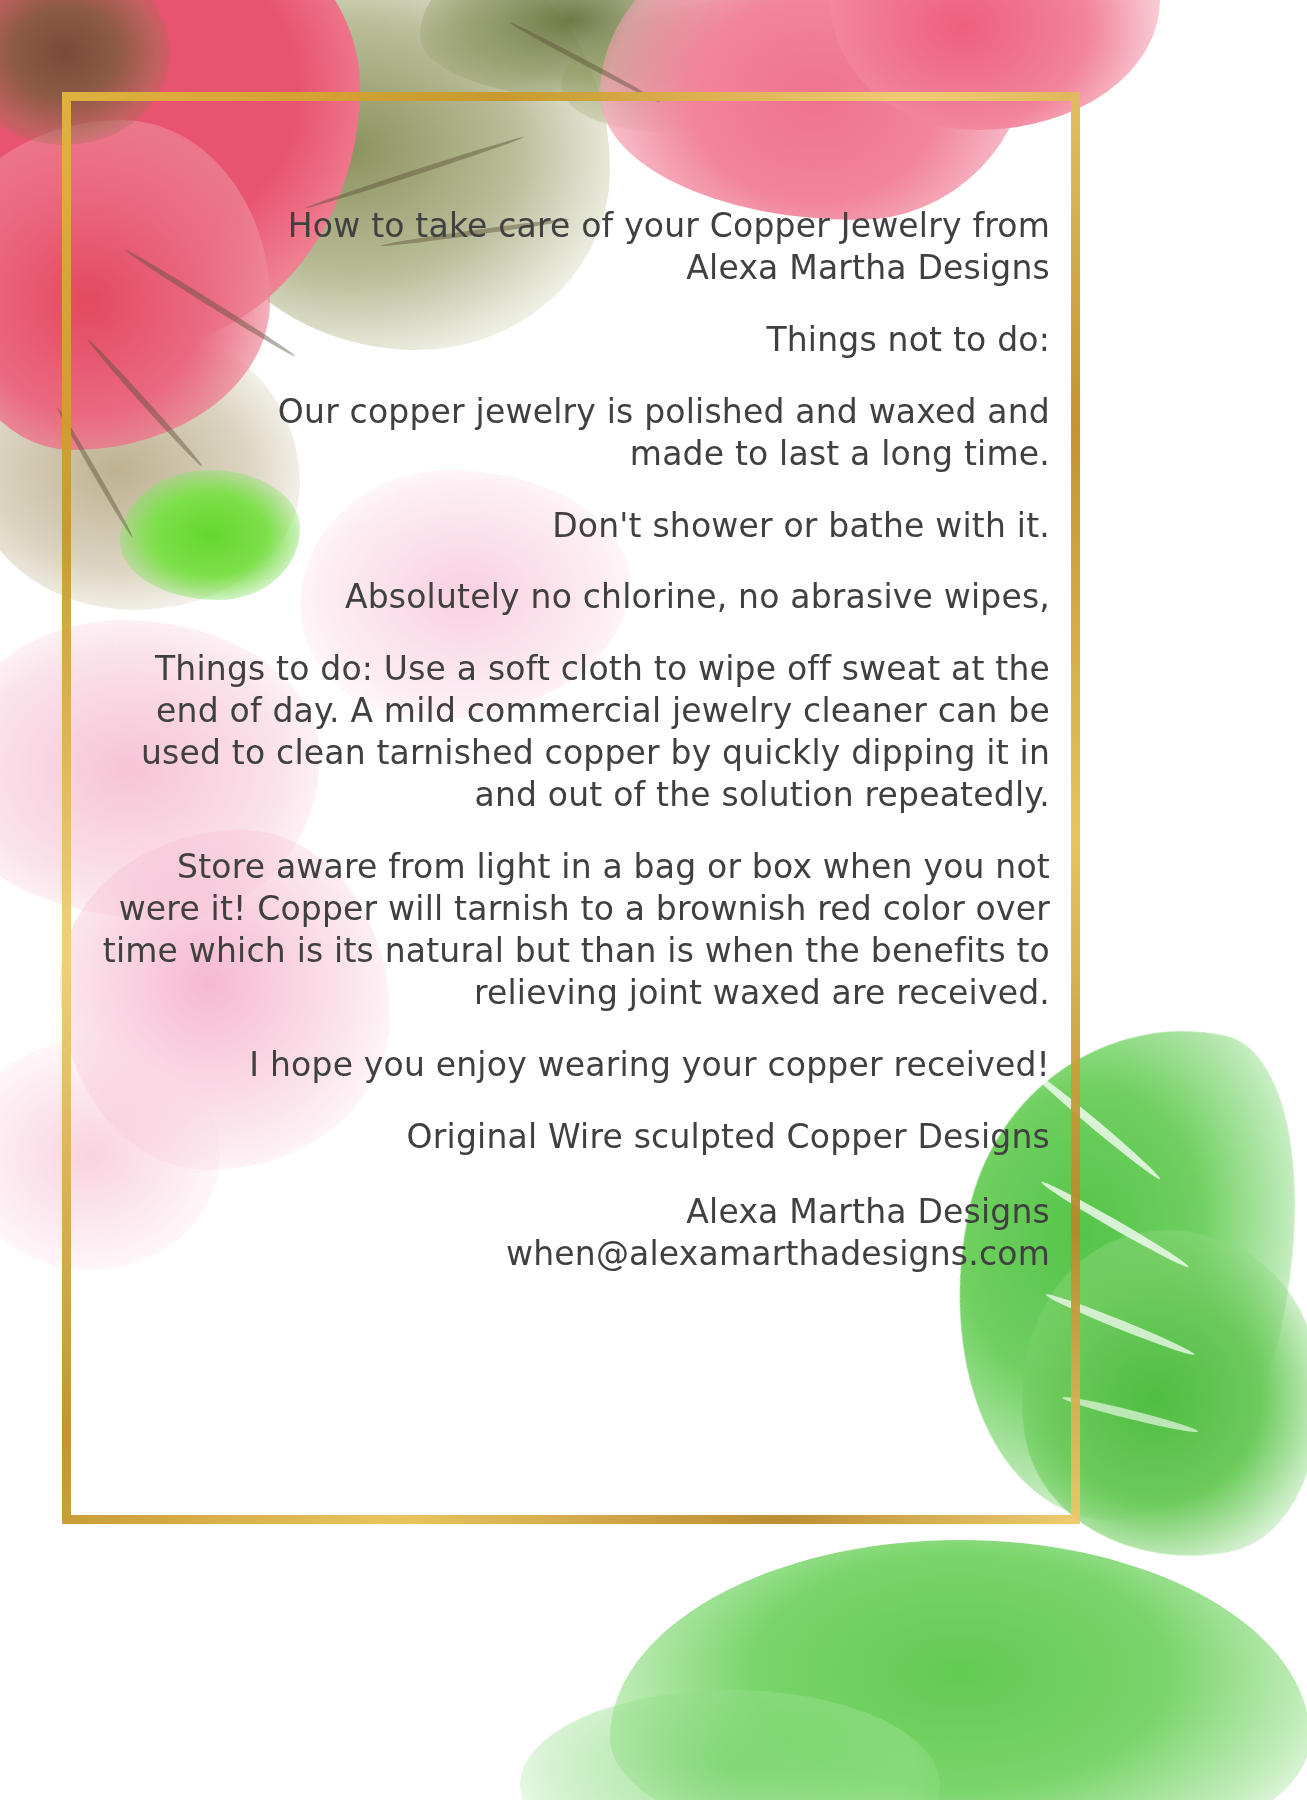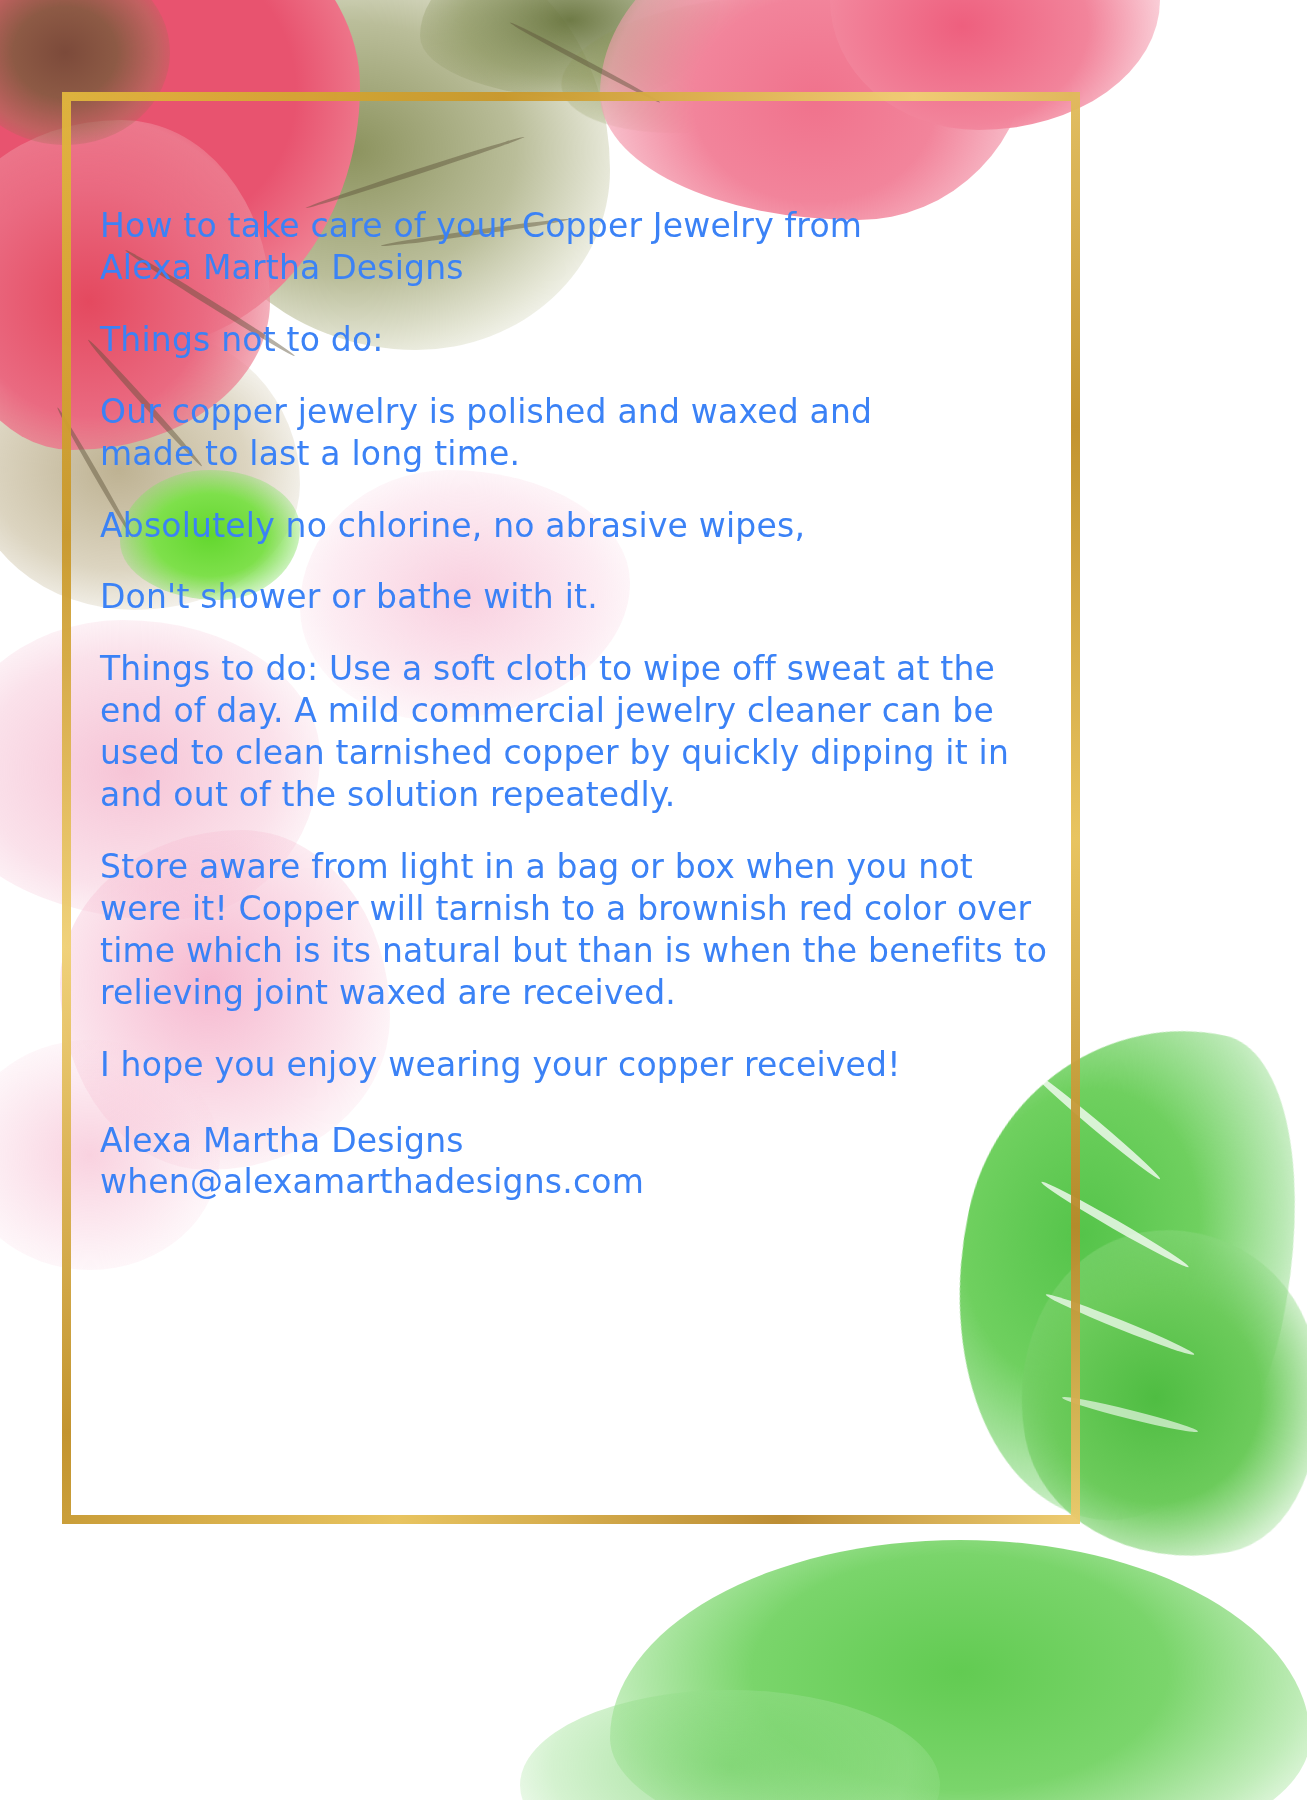--- a/index.html
+++ b/index.html
@@ -161,22 +161,22 @@
     opacity: 0.95;
   }
 
   
   .content {
     position: absolute;
     left: 100px;
     top: 205px;
     width: 950px;
     z-index: 3;
-    text-align: left;
-    color: #3b82f6;
+    text-align: right;
+    color: #404040;
     font-family: "DejaVu Sans", sans-serif;
     font-size: 33px;
     line-height: 1.27;
     letter-spacing: 0.2px;
   }
   .para {
     margin: 0 0 30px 0;
     white-space: pre-line;
   }
   .block-wide { width: 950px; margin-left: auto; margin-right: auto; margin-top: 24px; }
@@ -220,22 +220,23 @@
 </div>
 
 <div class="frame"></div>
 
 <div class="content">
   <p class="para">How to take care of your Copper Jewelry from
 Alexa Martha Designs</p>
   <p class="para">Things not to do:</p>
   <p class="para">Our copper jewelry is polished and waxed and
 made to last a long time.</p>
+  <p class="para">Don't shower or bathe with it.</p>
   <p class="para">Absolutely no chlorine,  no abrasive wipes,</p>
-  <p class="para">Don't shower or bathe with it.</p>
   <p class="para block-wide">Things to do: Use a soft cloth to wipe off sweat at the end of day. A mild commercial jewelry cleaner can be used to clean tarnished copper by quickly dipping it in and out of the solution repeatedly.</p>
   <p class="para block-wide">Store aware from light in a bag or box when you not were it!  Copper will tarnish  to a brownish red color over time  which is its natural but than is when the benefits to relieving joint waxed are received.</p>
   <p class="para">I hope you enjoy wearing your copper received!</p>
+  <p class="para">Original Wire sculpted Copper Designs</p>
   <div class="sig">
     <span class="line">Alexa Martha Designs</span>
     <span class="line">when@alexamarthadesigns.com</span>
   </div>
 </div>
 
 </body></html>

